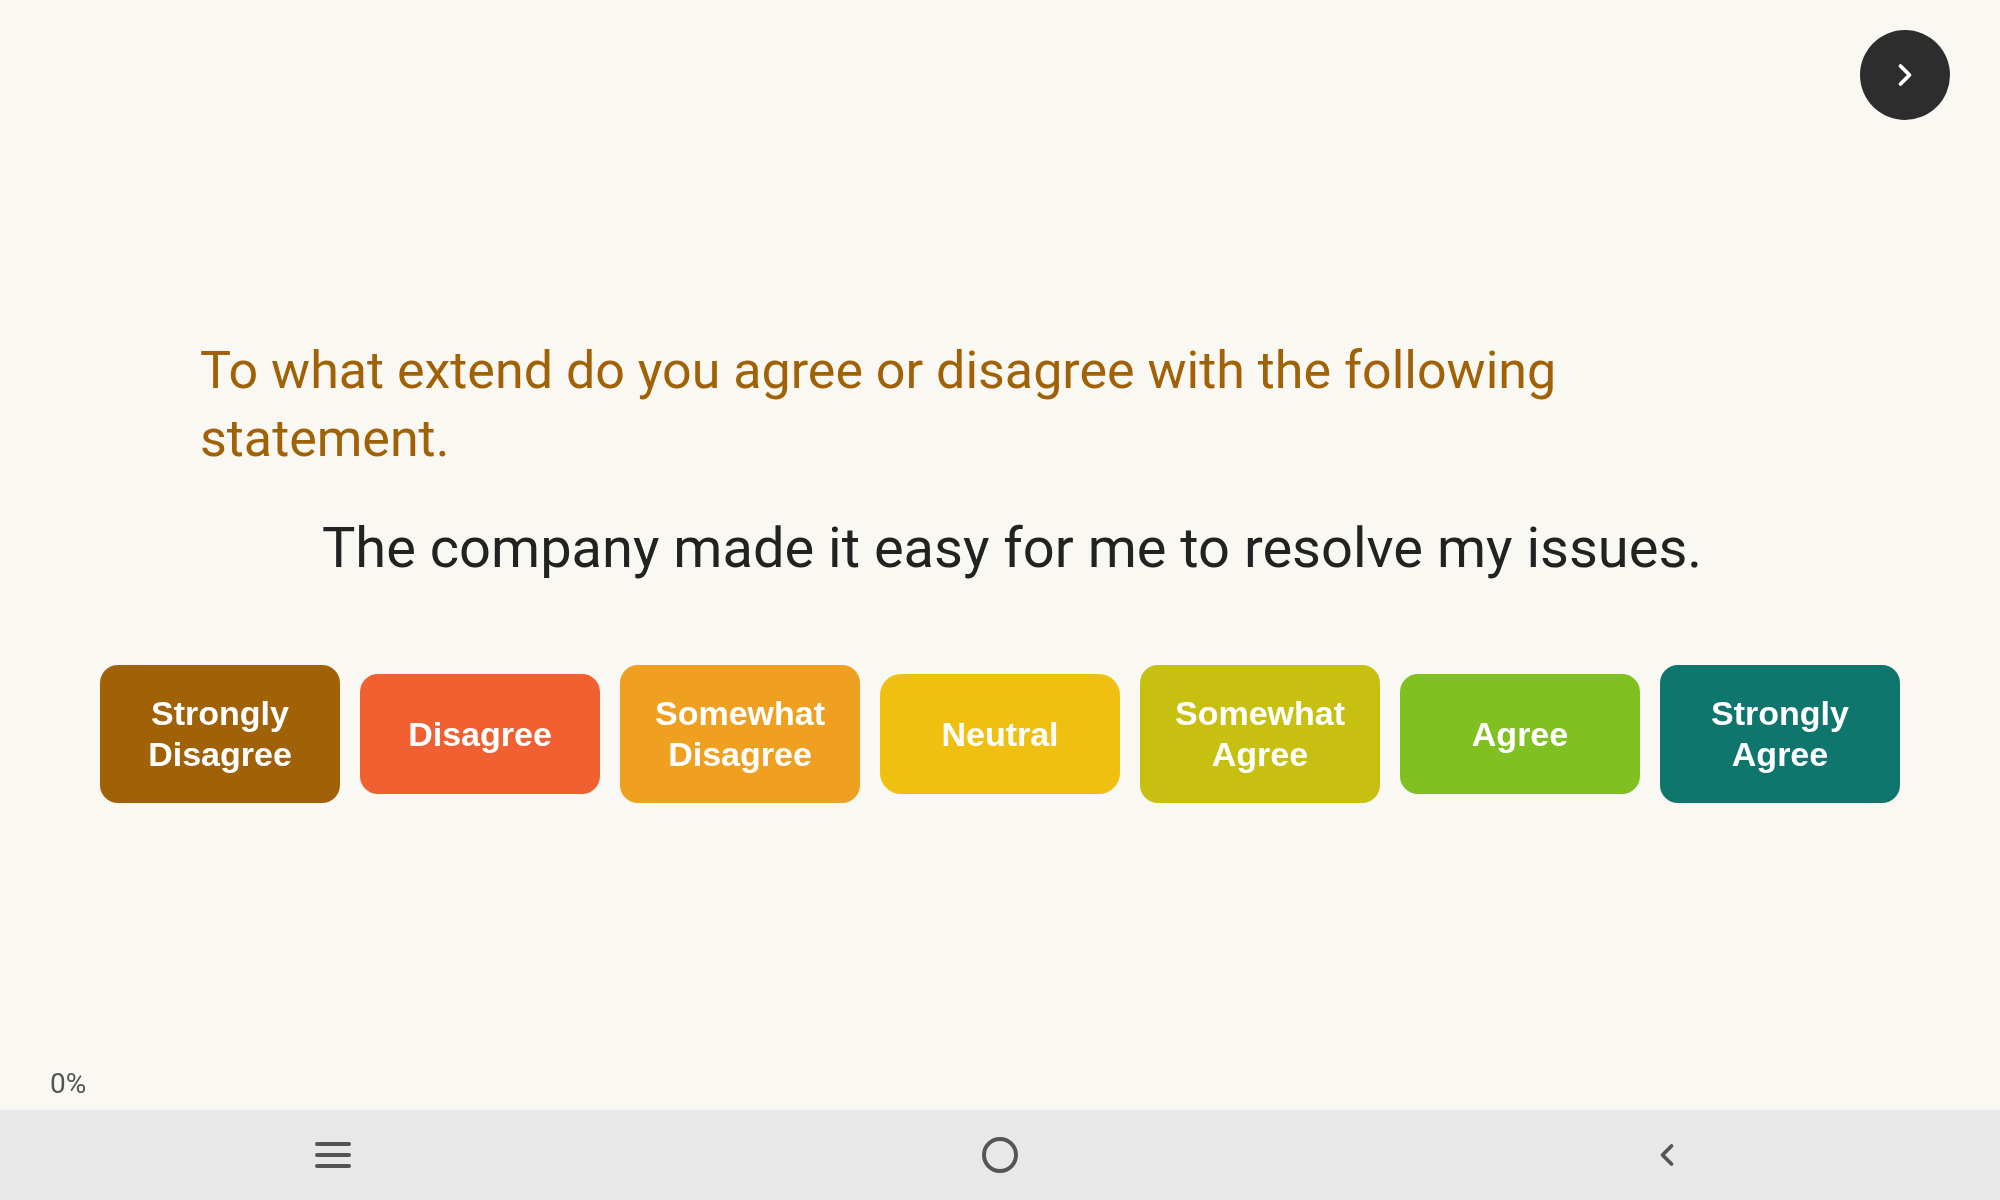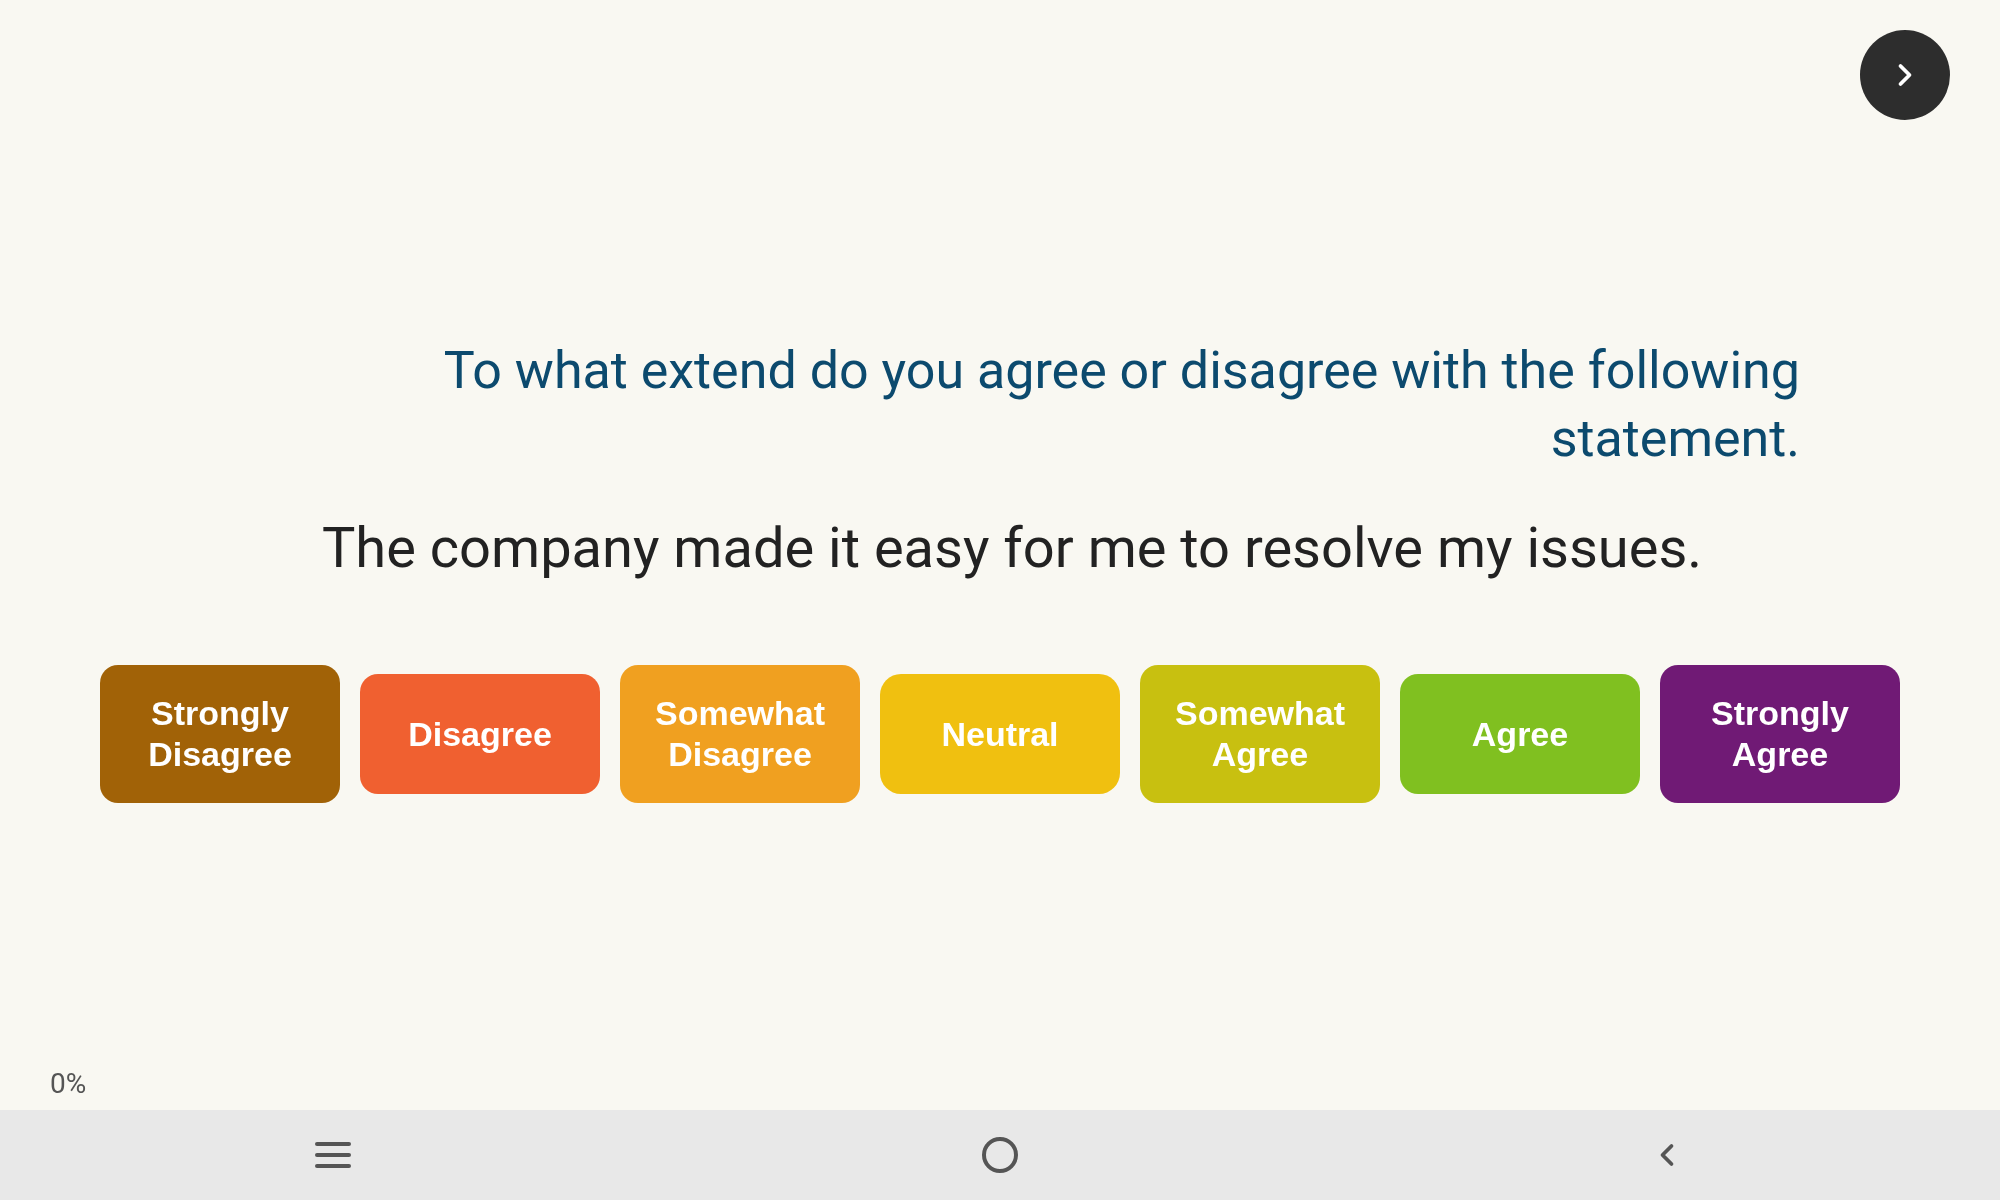--- a/index.html
+++ b/index.html
@@ -30,22 +30,22 @@
       display: flex;
       flex-direction: column;
       align-items: center;
       justify-content: center;
       padding: 60px 80px;
       padding-bottom: 120px;
     }
 
     .question-text {
       font-size: 52px;
-      color: #0c4a6e;
-      text-align: right;
+      color: #a16207;
+      text-align: left;
       margin-bottom: 40px;
       font-weight: 400;
       line-height: 1.3;
       max-width: 1600px;
     }
 
     .statement-text {
       font-size: 56px;
       color: #222222;
       text-align: center;
@@ -104,21 +104,21 @@
 
     .btn-somewhat-agree {
       background-color: #c8c010;
     }
 
     .btn-agree {
       background-color: #80c020;
     }
 
     .btn-strongly-agree {
-      background-color: #701a75;
+      background-color: #0f766e;
     }
 
     .next-button {
       position: absolute;
       top: 30px;
       right: 50px;
       width: 90px;
       height: 90px;
       border-radius: 50%;
       background-color: #2d2d2d;

